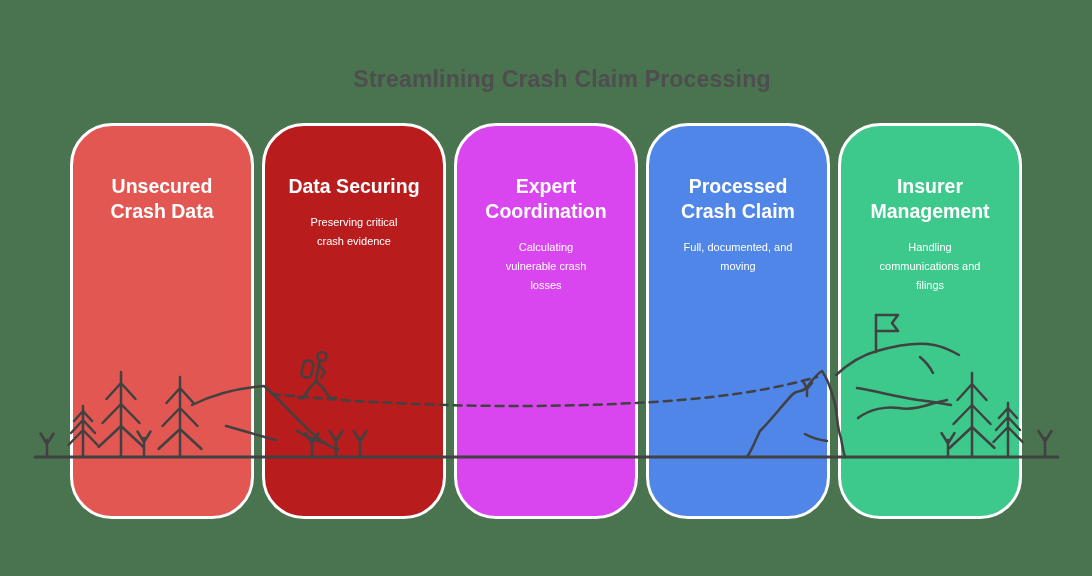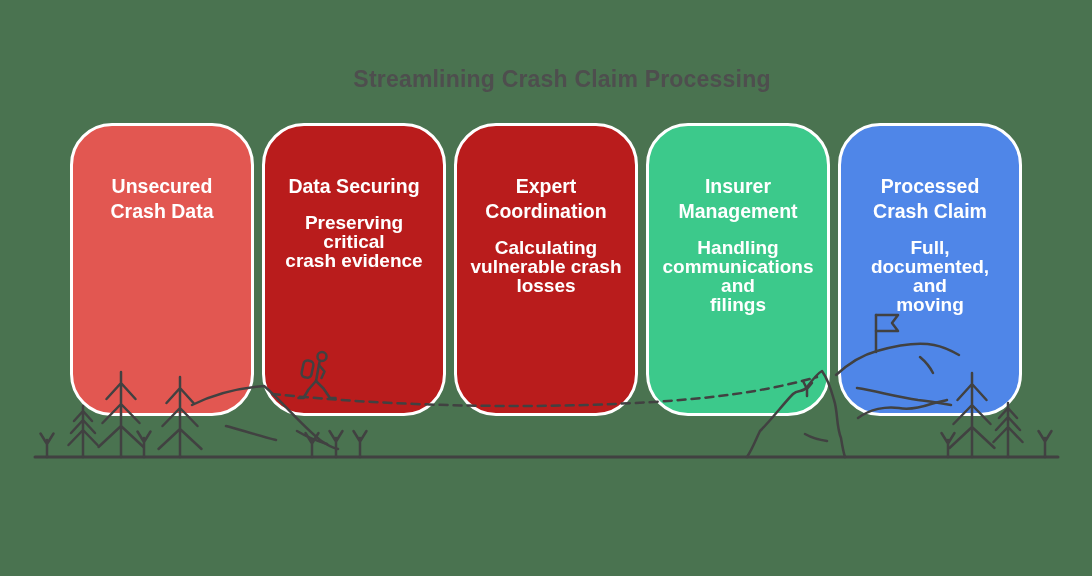--- a/index.html
+++ b/index.html
@@ -20,41 +20,40 @@
   }
   .cards {
     position: absolute;
     left: 70px; top: 123px;
     display: flex;
     gap: 8px;
     z-index: 1;
   }
   .card {
     box-sizing: border-box;
-    width: 184px; height: 293px;
+    width: 184px; height: 396px;
     border: 3px solid #ffffff;
     border-radius: 42px;
     padding: 48px 13px 0 13px;
     text-align: center;
   }
   .card h2 {
     margin: 0 0 14px 0;
     font-size: 19.5px;
     line-height: 25px;
     font-weight: bold;
     color: #ffffff;
     white-space: pre-line;
   }
   .card p {
     margin: 0;
-    font-size: 19px;
+    font-size: 11px;
     line-height: 19px;
     color: #ffffff;
     white-space: pre-line;
-    font-weight: bold;
   }
   .scenery {
     position: absolute;
     left: 0; top: 0;
     z-index: 2;
     pointer-events: none;
   }
 </style>
 </head>
 <body style="background-color: rgb(74, 115, 80);">
@@ -64,39 +63,39 @@
 <div class="cards">
   <section class="card" style="background-color: rgb(226, 87, 81);">
     <h2 style="color: rgb(255, 255, 255);">Unsecured
 Crash Data</h2>
   </section>
   <section class="card" style="background-color: #b91c1c;">
     <h2 style="color: rgb(255, 255, 255);">Data Securing</h2>
     <p style="color: rgb(255, 255, 255);">Preserving critical
 crash evidence</p>
   </section>
-  <section class="card" style="background-color: #b91c1c;">
+  <section class="card" style="background-color: #d946ef;">
     <h2 style="color: rgb(255, 255, 255);">Expert
 Coordination</h2>
     <p style="color: rgb(255, 255, 255);">Calculating
 vulnerable crash
 losses</p>
+  </section>
+  <section class="card" style="background-color: rgb(79, 134, 232);">
+    <h2 style="color: rgb(255, 255, 255);">Processed
+Crash Claim</h2>
+    <p style="color: rgb(255, 255, 255);">Full, documented, and
+moving</p>
   </section>
   <section class="card" style="background-color: rgb(60, 201, 139);">
     <h2 style="color: rgb(255, 255, 255);">Insurer
 Management</h2>
     <p style="color: rgb(255, 255, 255);">Handling
 communications and
 filings</p>
-  </section>
-  <section class="card" style="background-color: rgb(79, 134, 232);">
-    <h2 style="color: rgb(255, 255, 255);">Processed
-Crash Claim</h2>
-    <p style="color: rgb(255, 255, 255);">Full, documented, and
-moving</p>
   </section>
 </div>
 
 <svg class="scenery" width="1092" height="576" viewBox="0 0 1092 576">
   <g fill="none" stroke-linecap="round" stroke-linejoin="round" stroke-width="2.5" style="stroke: rgb(65, 65, 65);">
 
     <path d="M35 457 H1058" stroke-width="3"></path>
 
     <g>
       <g>

